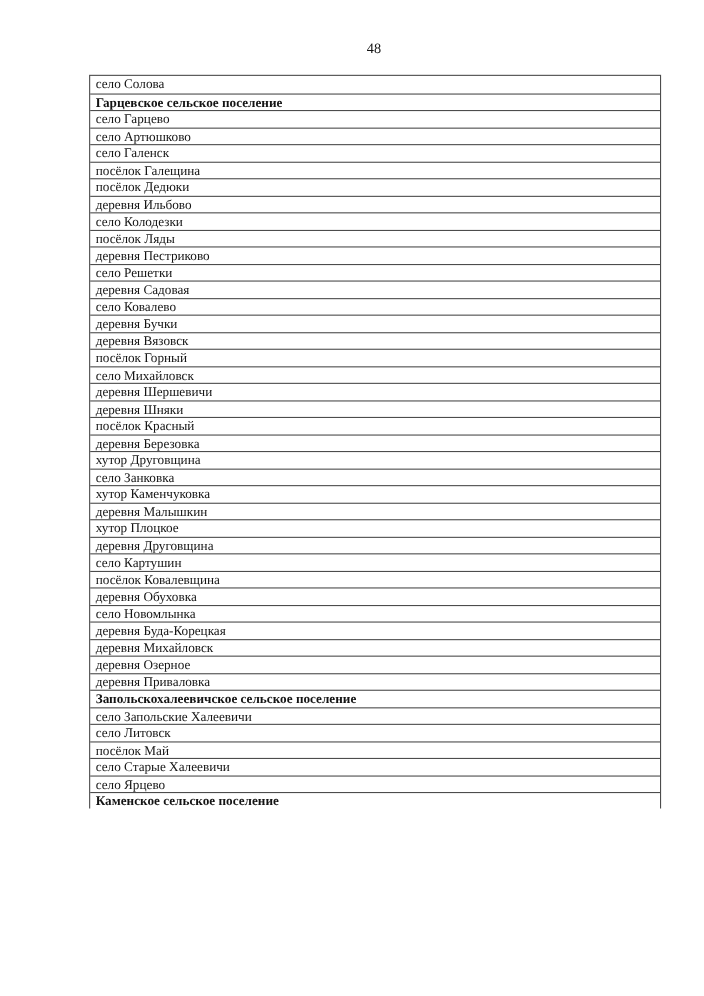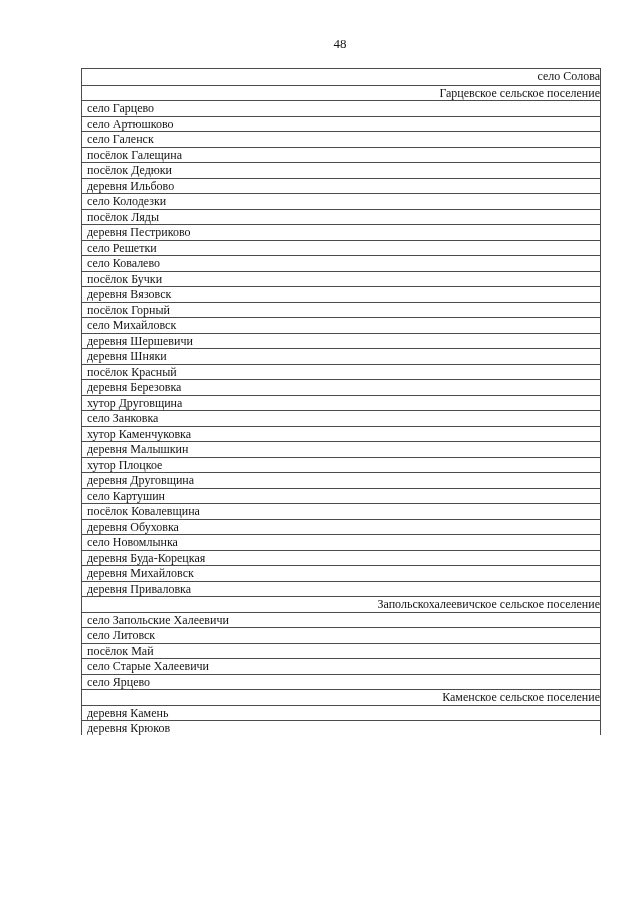--- a/index.html
+++ b/index.html
@@ -40,66 +40,66 @@
     font-size: 12px;
     padding-left: 5px;
     border-top: 1px solid #4c4c4c;
     overflow: hidden;
     white-space: nowrap;
     color: #141414;
   }
   .table-row:first-child {
     border-top: none;
     line-height: 15.5px;
-    text-align: right;
   }
   .table-row.header {
-    font-weight: normal;
-    text-align: right;
+    font-weight: bold;
   }
 </style>
 </head>
 <body>
 
 <div class="page">
   <div class="page-number">48</div>
   <div class="settlement-table">
       <div class="table-row">село Солова</div>
       <div class="table-row header">Гарцевское сельское поселение</div>
       <div class="table-row">село Гарцево</div>
       <div class="table-row">село Артюшково</div>
       <div class="table-row">село Галенск</div>
       <div class="table-row">посёлок Галещина</div>
       <div class="table-row">посёлок Дедюки</div>
       <div class="table-row">деревня Ильбово</div>
       <div class="table-row">село Колодезки</div>
       <div class="table-row">посёлок Ляды</div>
       <div class="table-row">деревня Пестриково</div>
       <div class="table-row">село Решетки</div>
+      <div class="table-row">деревня Садовая</div>
       <div class="table-row">село Ковалево</div>
-      <div class="table-row">посёлок Бучки</div>
+      <div class="table-row">деревня Бучки</div>
       <div class="table-row">деревня Вязовск</div>
       <div class="table-row">посёлок Горный</div>
       <div class="table-row">село Михайловск</div>
       <div class="table-row">деревня Шершевичи</div>
       <div class="table-row">деревня Шняки</div>
       <div class="table-row">посёлок Красный</div>
       <div class="table-row">деревня Березовка</div>
       <div class="table-row">хутор Друговщина</div>
       <div class="table-row">село Занковка</div>
       <div class="table-row">хутор Каменчуковка</div>
       <div class="table-row">деревня Малышкин</div>
       <div class="table-row">хутор Плоцкое</div>
       <div class="table-row">деревня Друговщина</div>
       <div class="table-row">село Картушин</div>
       <div class="table-row">посёлок Ковалевщина</div>
       <div class="table-row">деревня Обуховка</div>
       <div class="table-row">село Новомлынка</div>
       <div class="table-row">деревня Буда-Корецкая</div>
       <div class="table-row">деревня Михайловск</div>
+      <div class="table-row">деревня Озерное</div>
       <div class="table-row">деревня Приваловка</div>
       <div class="table-row header">Запольскохалеевичское сельское поселение</div>
       <div class="table-row">село Запольские Халеевичи</div>
       <div class="table-row">село Литовск</div>
       <div class="table-row">посёлок Май</div>
       <div class="table-row">село Старые Халеевичи</div>
       <div class="table-row">село Ярцево</div>
       <div class="table-row header">Каменское сельское поселение</div>
       <div class="table-row">деревня Камень</div>
       <div class="table-row">деревня Крюков</div>

